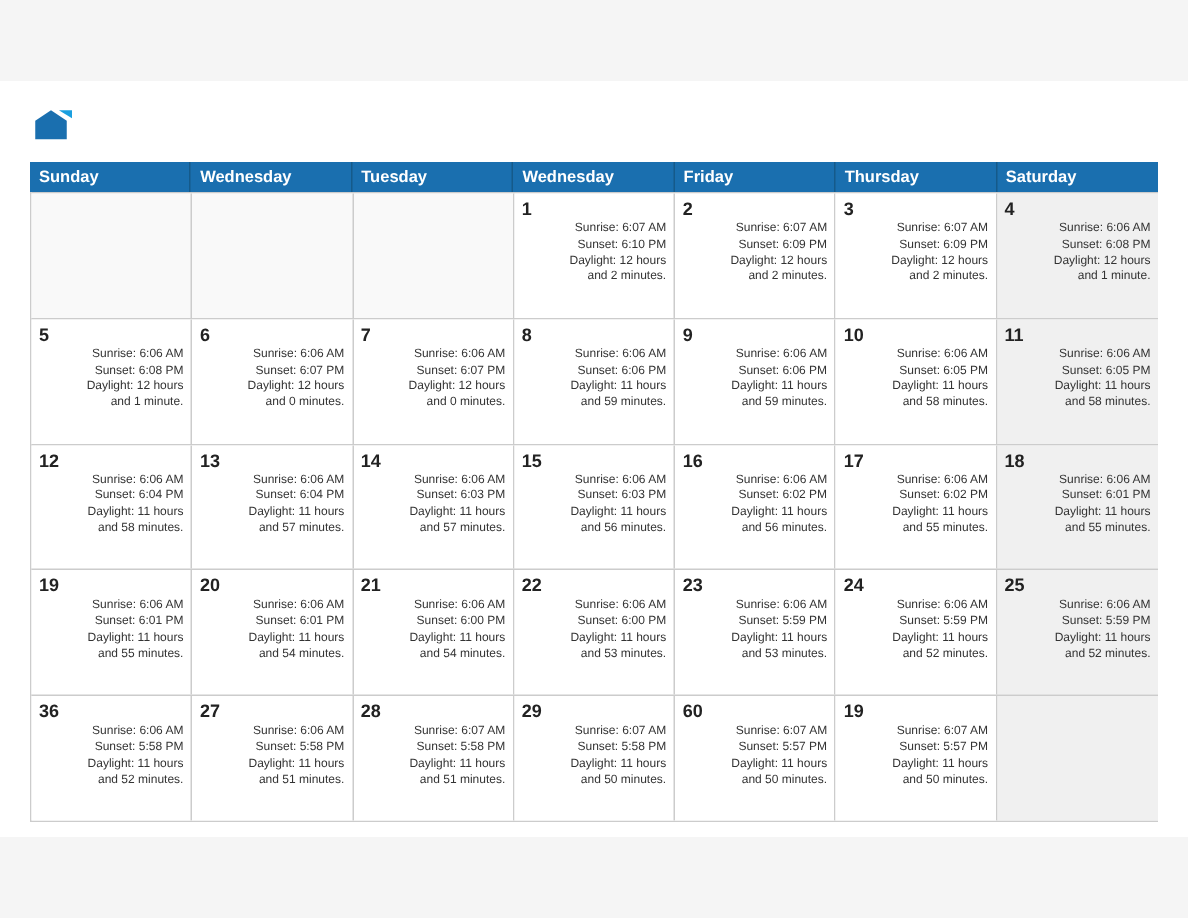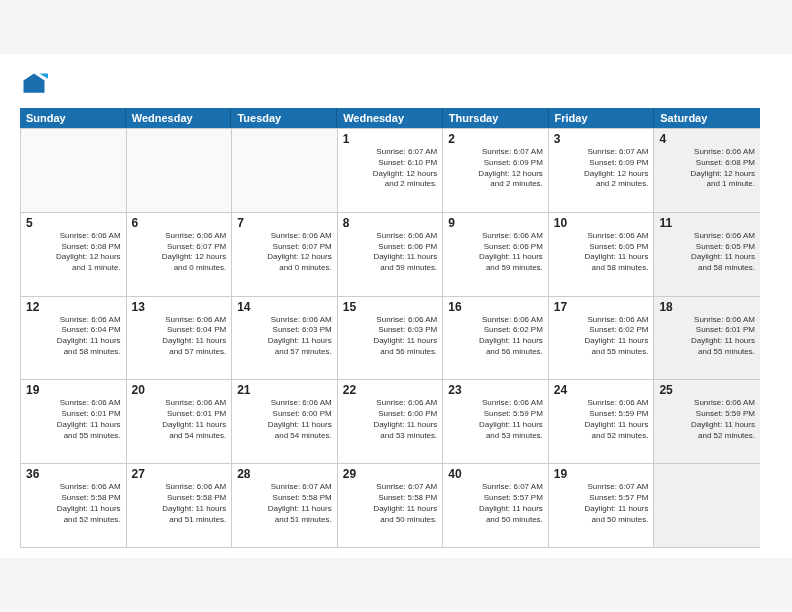--- a/index.html
+++ b/index.html
@@ -10,21 +10,21 @@
       justify-content: center;
       align-items: center;
       width: 792px;
       height: 612px;
       overflow: hidden;
     }
     .page {
       background: white;
       width: 792px;
       height: 504px;
-      padding: 16px 32px 10px 20px;
+      padding: 16px 20px 10px 20px;
       display: flex;
       flex-direction: column;
     }
     .header {
       display: flex;
       justify-content: space-between;
       align-items: flex-start;
       margin-bottom: 10px;
     }
     .logo {
@@ -143,22 +143,22 @@
       <div class="subtitle"></div>
     </div>
   </div>
 
   <div class="calendar">
     <div class="cal-header-row">
     <div class="cal-header-cell">Sunday</div>
         <div class="cal-header-cell">Wednesday</div>
         <div class="cal-header-cell">Tuesday</div>
         <div class="cal-header-cell">Wednesday</div>
+        <div class="cal-header-cell">Friday</div>
         <div class="cal-header-cell">Thursday</div>
-        <div class="cal-header-cell">Friday</div>
         <div class="cal-header-cell">Saturday</div>
       </div>
     <div class="cal-body">
     <div class="cal-row">
           <div class="cal-cell empty"></div>
           <div class="cal-cell empty"></div>
           <div class="cal-cell empty"></div>
           <div class="cal-cell">
             <span class="day-num">1</span>
             <div class="cell-info" style="white-space: pre-line;">Sunrise: 6:07 AM
@@ -364,21 +364,21 @@
 and 51 minutes.</div>
           </div>
           <div class="cal-cell">
             <span class="day-num">29</span>
             <div class="cell-info" style="white-space: pre-line;">Sunrise: 6:07 AM
 Sunset: 5:58 PM
 Daylight: 11 hours
 and 50 minutes.</div>
           </div>
           <div class="cal-cell">
-            <span class="day-num">40</span>
+            <span class="day-num">60</span>
             <div class="cell-info" style="white-space: pre-line;">Sunrise: 6:07 AM
 Sunset: 5:57 PM
 Daylight: 11 hours
 and 50 minutes.</div>
           </div>
           <div class="cal-cell">
             <span class="day-num">19</span>
             <div class="cell-info" style="white-space: pre-line;">Sunrise: 6:07 AM
 Sunset: 5:57 PM
 Daylight: 11 hours

